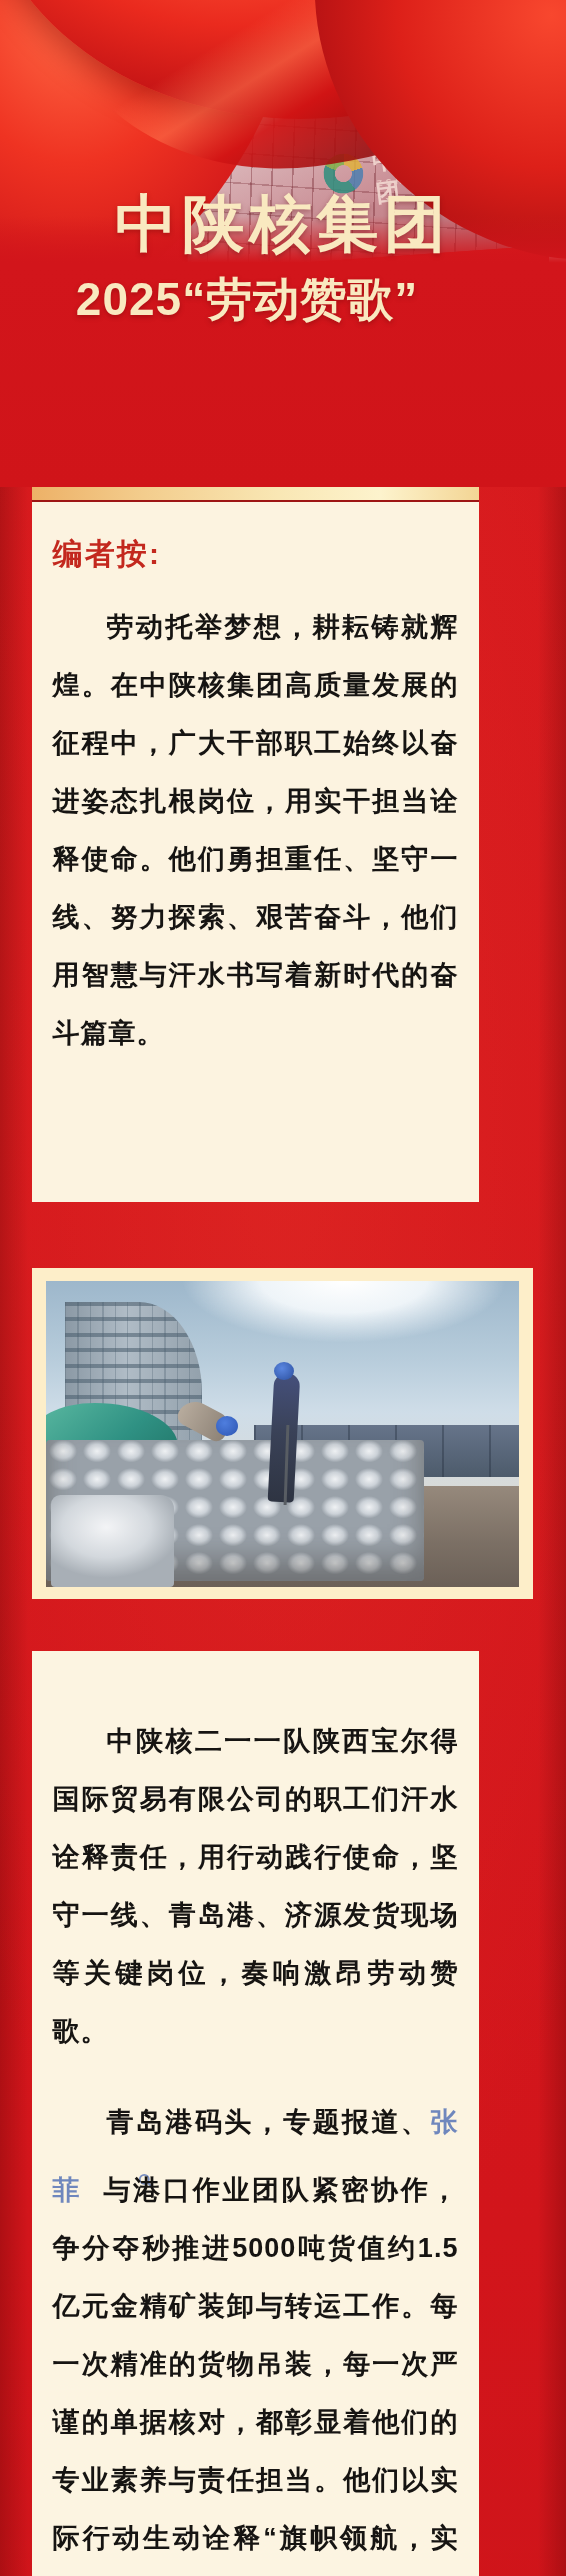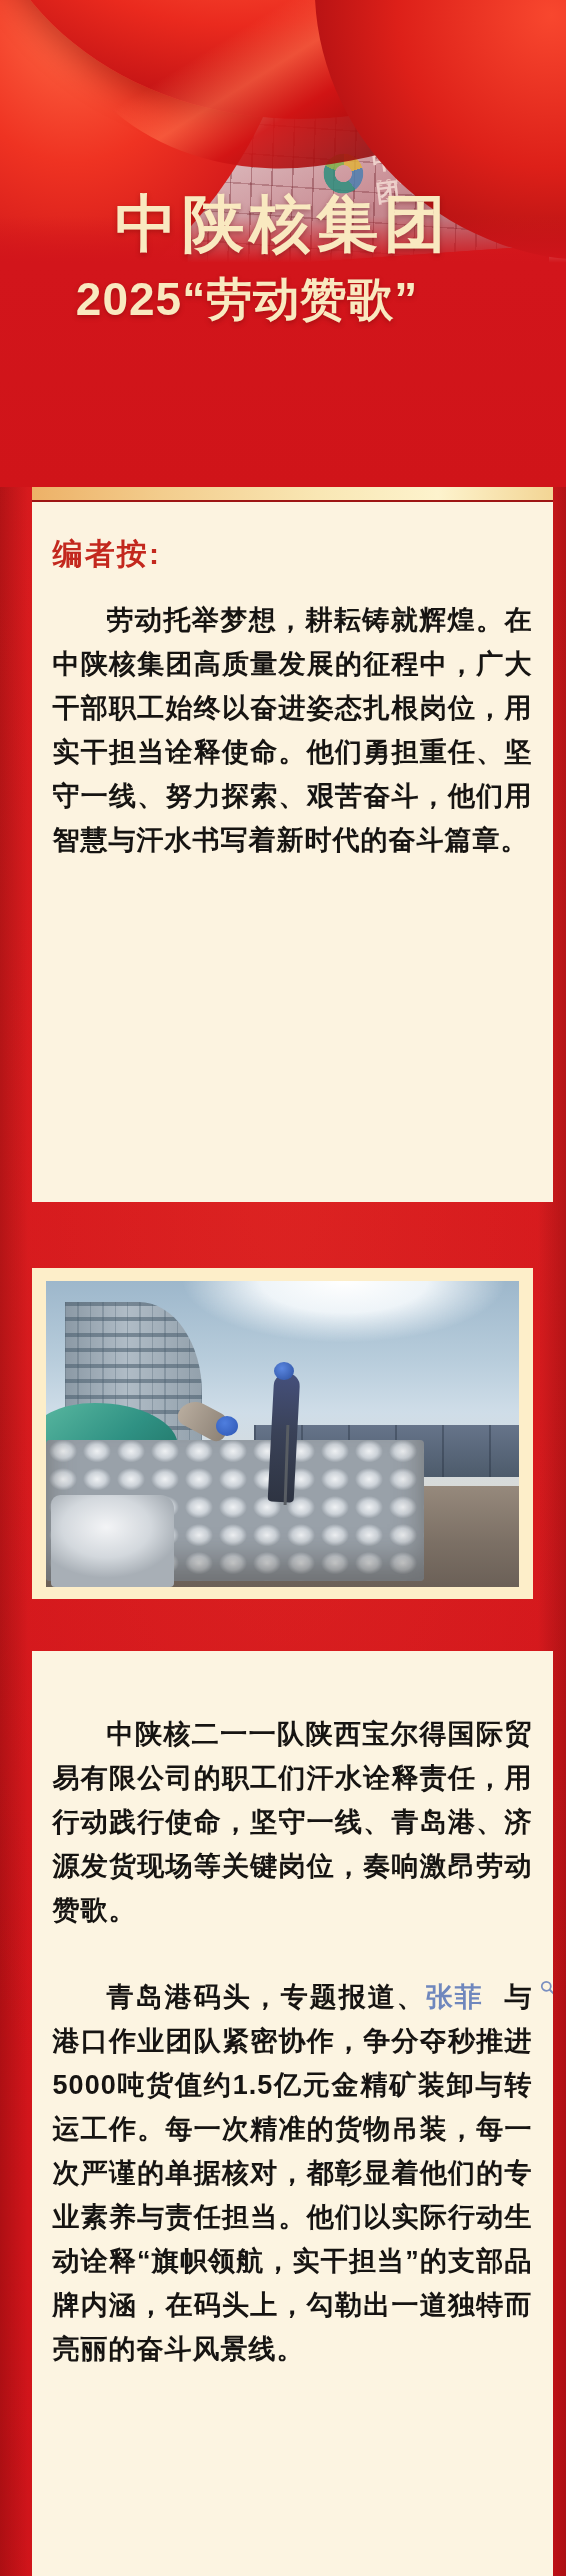--- a/index.html
+++ b/index.html
@@ -45,28 +45,28 @@
   .hero-fade{position:absolute;left:0;top:216px;width:566px;height:57px;
     background:linear-gradient(180deg, rgba(210,21,27,0) 0%, #d2151b 82%);}
   .hero-solid{position:absolute;left:0;top:268px;width:566px;height:219px;background:linear-gradient(180deg,#d2151b,#d01419);}
   .hero-title1{position:absolute;left:0;top:190px;width:566px;text-align:center;
     font-size:62px;line-height:67px;font-weight:900;color:#f9e9c0;letter-spacing:5.2px;
     text-shadow:0 2.1px 5.2px rgba(90,0,0,.35);}
   .hero-title2{position:absolute;left:0;top:272px;width:494px;text-align:center;
     font-size:46px;line-height:54px;font-weight:900;color:#f9e9c0;letter-spacing:1px;
     text-shadow:0 2.1px 5.2px rgba(90,0,0,.35);}
   
-  .card{position:absolute;left:32px;width:521px;background:#fcf4e1;overflow:hidden;}
+  .card{position:absolute;left:32px;width:447px;background:#fcf4e1;overflow:hidden;}
   .card-editor{top:487px;height:715px;background:#fcf3e0;}
   .gold-bar{height:13.4px;width:100%;
     background:linear-gradient(90deg,#edb167 0%,#f3cd8d 25%,#f9e7b4 55%,#fdf3cd 78%,#f3d594 100%);}
   .red-line{height:2.1px;width:100%;background:#9d1413;}
   .card-pad{padding:17.5px 20.6px 0 20.6px;}
   .editor-label{color:#c3281e;font-size:30px;font-weight:900;letter-spacing:2.1px;margin:14.4px 0 23px 0;}
-  .body-text{font-size:27px;line-height:44px;letter-spacing:1px;color:#161412;font-weight:600;
+  .body-text{font-size:27px;line-height:58px;letter-spacing:1px;color:#161412;font-weight:600;
     text-align:justify;text-indent:2em;margin:0 0 33px 0;}
   .person-link{color:#6f87bd;margin-top:17px;}
   .search-icon-wrap{display:inline-block;width:17.5px;height:17.5px;vertical-align:super;margin:0 1px;}
   .card-text-a{top:1651px;height:1194px;}
   .card-text-a .card-pad{padding-top:61px;}
   
   .photo-card{position:absolute;left:32px;width:501px;background:#fdeec9;}
   .photo-card-1{top:1268px;height:331px;padding:0;}
   .photo-frame-1{position:absolute;left:14px;top:13px;width:473px;height:306px;overflow:hidden;background:#cfdde8;}
   .abs{position:absolute;}

